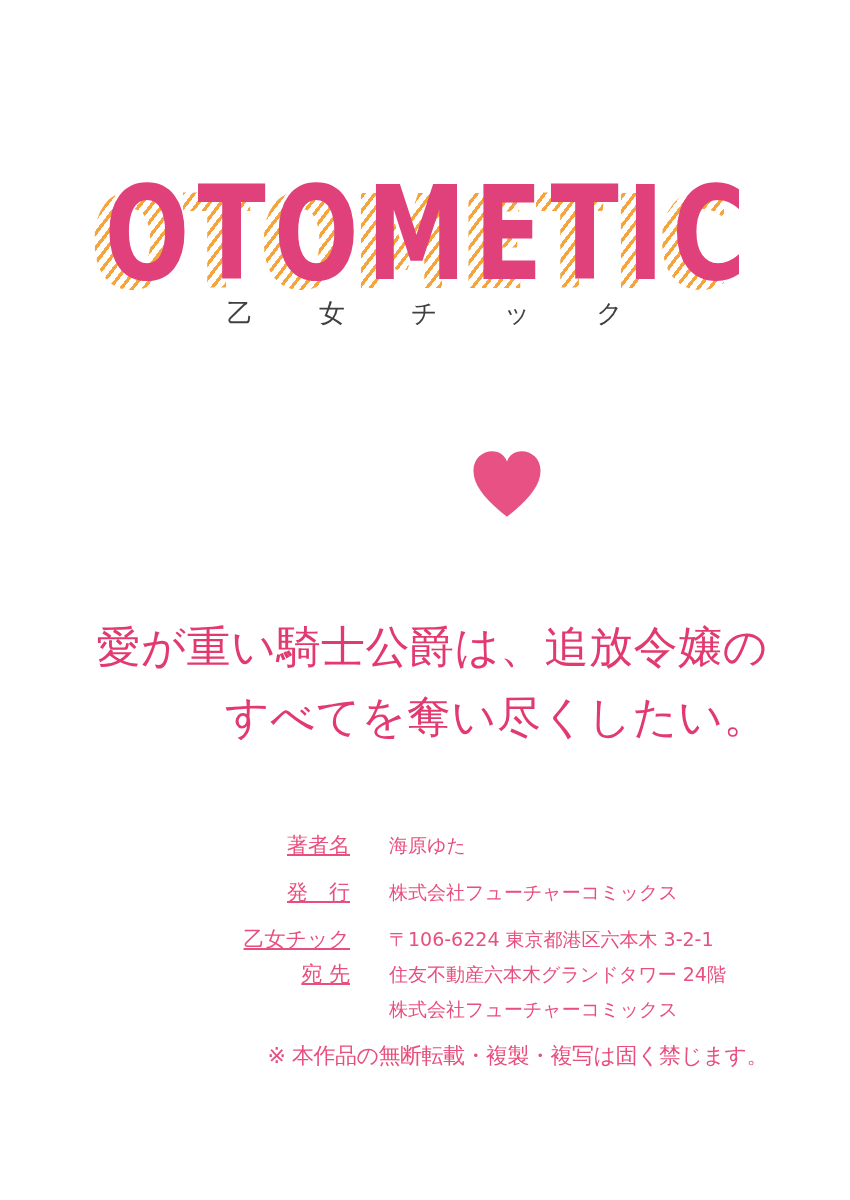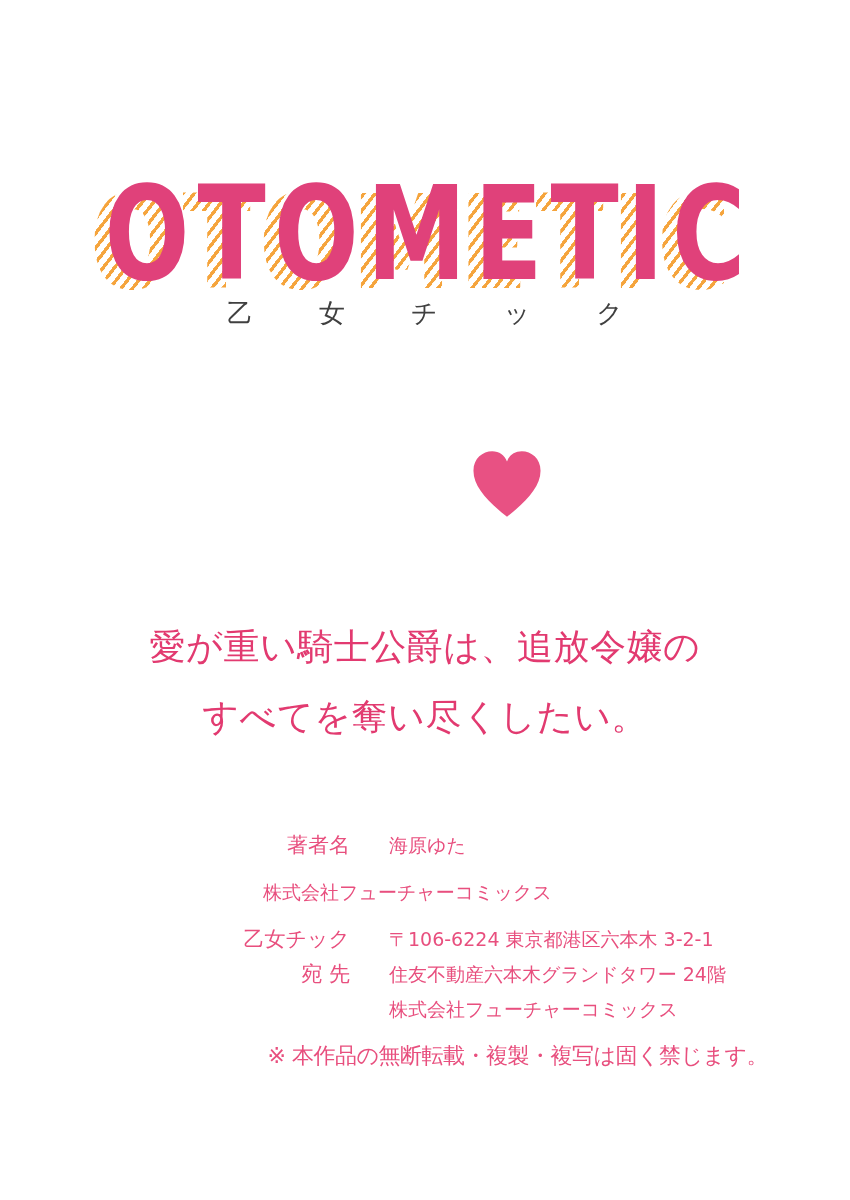--- a/index.html
+++ b/index.html
@@ -70,22 +70,22 @@
     width: 78px;
     height: 74px;
   }
   .heart svg { width: 100%; height: 100%; display: block; }
 
   
   .book-title {
     position: absolute;
     left: 0; right: 0;
     top: 612px;
-    text-align: center;
-    font-size: 36px;
+    text-align: right;
+    font-size: 44px;
     line-height: 70px;
     font-weight: 500;
     color: #e23a70;
     letter-spacing: 0.5px;
   }
 
   
   .credits {
     position: absolute;
     left: 142px;
@@ -98,20 +98,21 @@
   .credit-row {
     display: flex;
     align-items: flex-start;
   }
   .credit-label {
     width: 126px;
     text-align: right;
     font-size: 21px;
     line-height: 35px;
     white-space: nowrap;
+    text-decoration: underline;
   }
   .credit-value {
     margin-left: 39px;
     font-size: 19px;
     line-height: 35px;
     white-space: nowrap;
   }
 
   
   .disclaimer {
@@ -151,20 +152,21 @@
   </div>
 
   <div class="credits">
 
     <div class="credit-row">
       <div class="credit-label">著者名</div>
       <div class="credit-value">海原ゆた</div>
     </div>
 
     <div class="credit-row">
+      <div class="credit-label">発　行</div>
       <div class="credit-value">株式会社フューチャーコミックス</div>
     </div>
 
     <div class="credit-row">
       <div class="credit-label">
         <div>乙女チック</div>
         <div>宛 先</div>
       </div>
       <div class="credit-value">
         <div>〒106-6224 東京都港区六本木 3-2-1</div>

